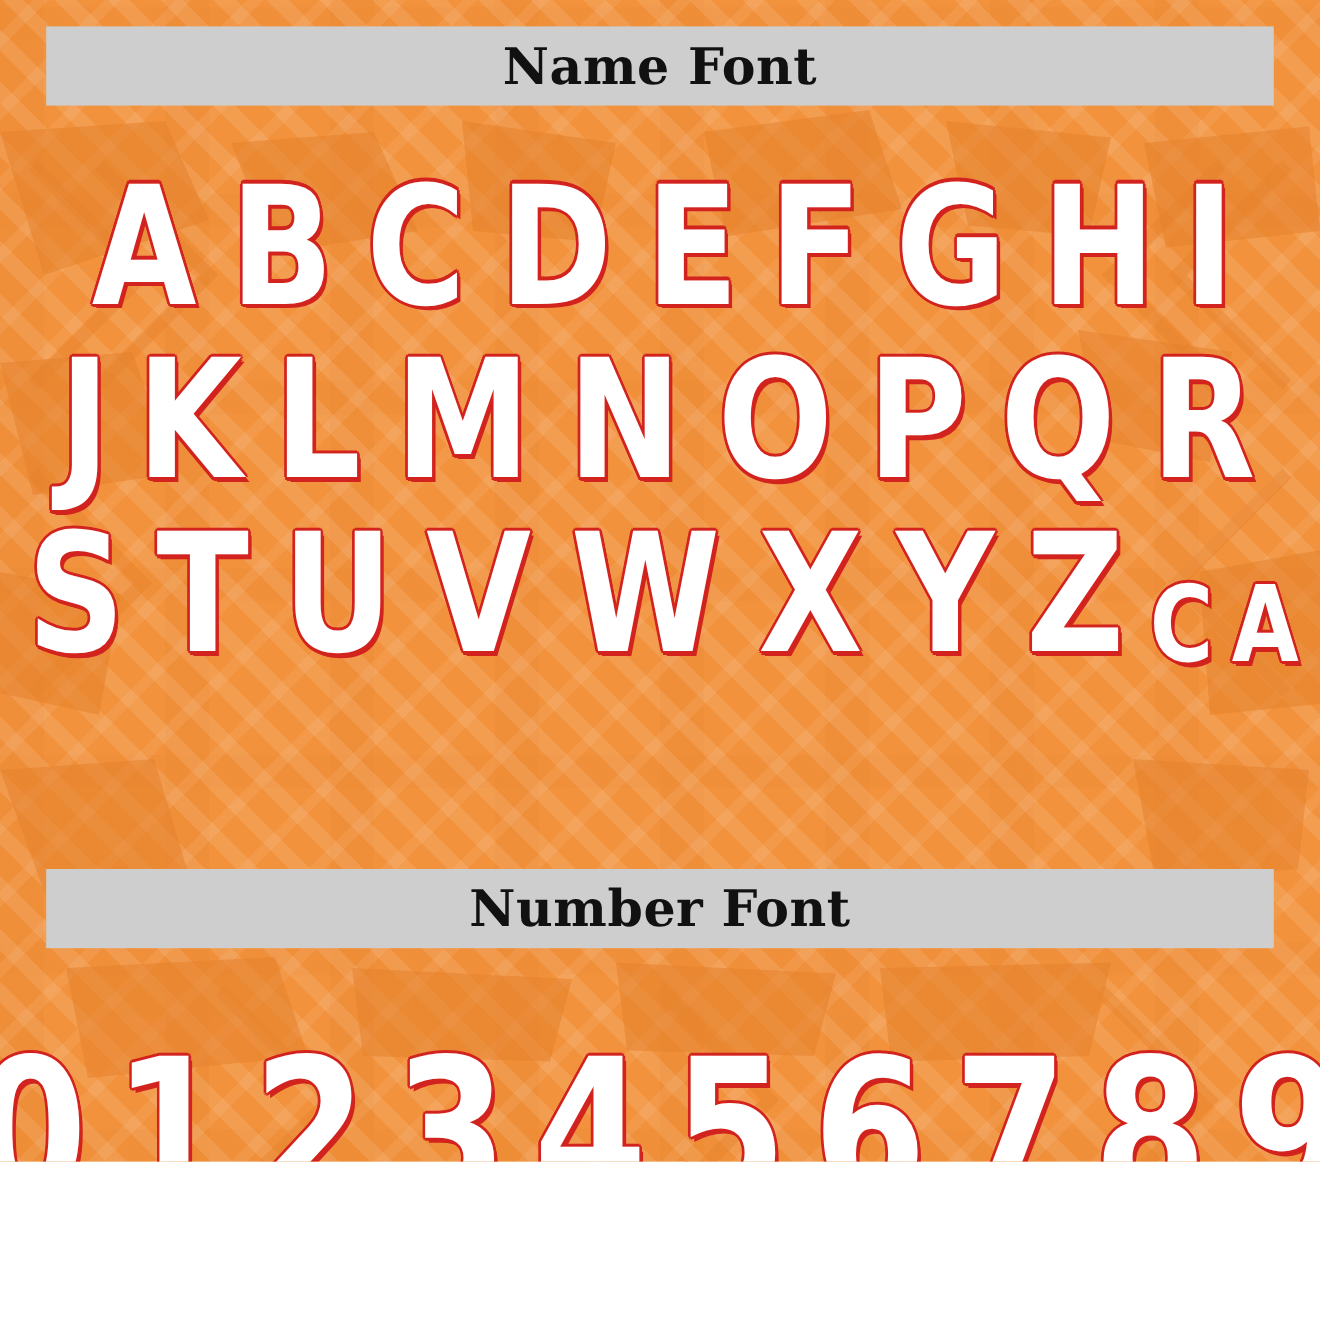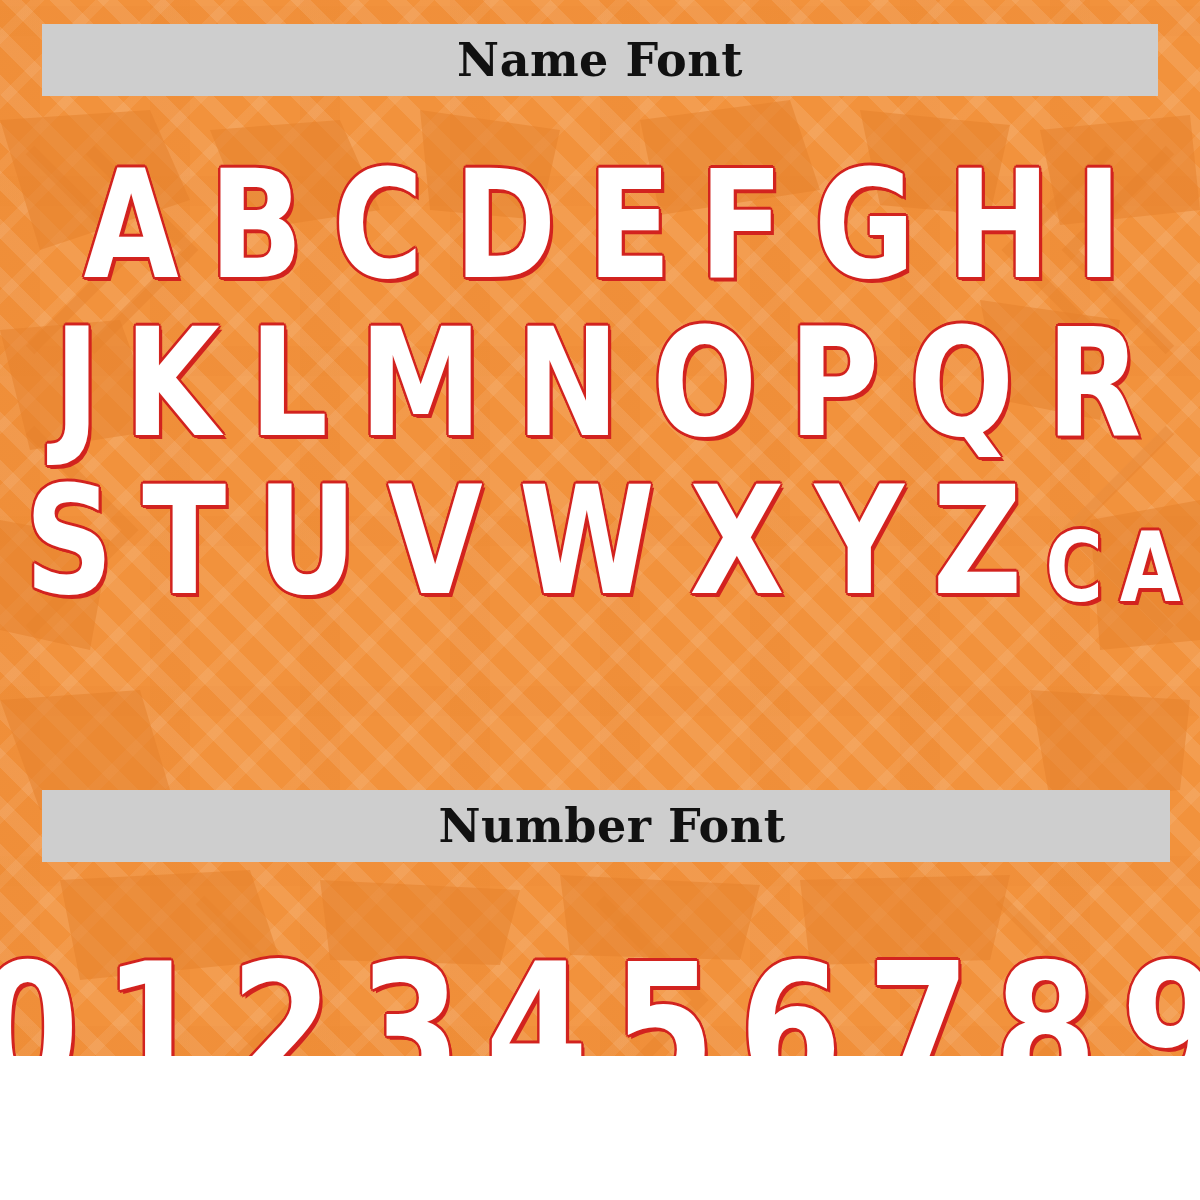--- a/index.html
+++ b/index.html
@@ -80,21 +80,21 @@
   }
   .label-bar .label-text {
     font-family: "DejaVu Serif", "Liberation Serif", serif;
     font-weight: bold;
     font-size: 46px;
     color: #111111;
     letter-spacing: 0.5px;
     line-height: 1;
   }
   #name-font-bar { top: 24px; }
-  #number-font-bar { top: 790px; padding-left: 12px; }
+  #number-font-bar { top: 790px; }
 
   
   .glyph-section {
     position: absolute;
     left: 0;
     width: 1200px;
     z-index: 4;
   }
   #alphabet-section { top: 150px; }
   #numbers-section { top: 940px; }

